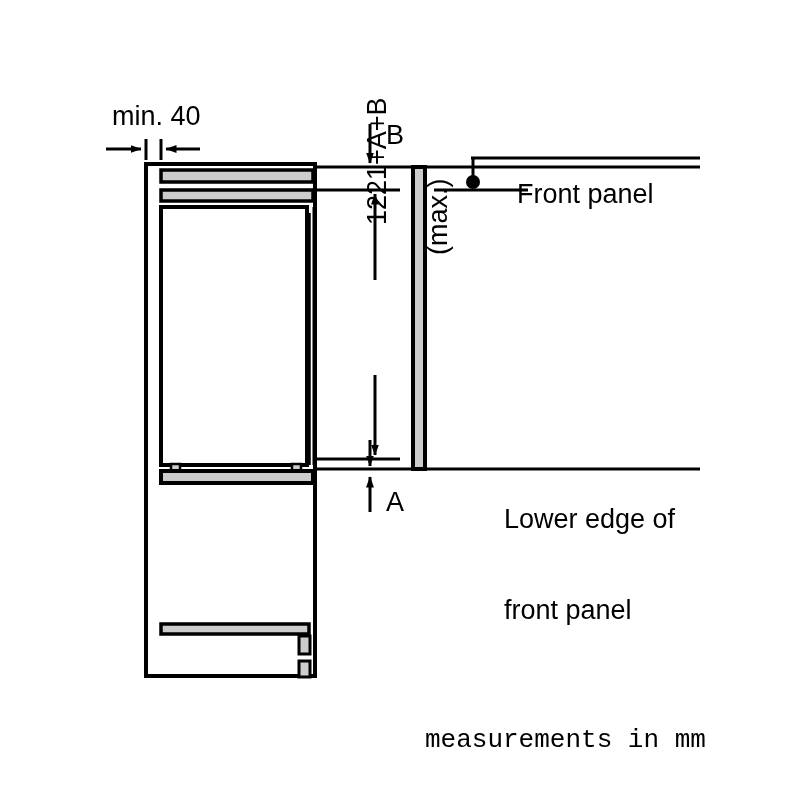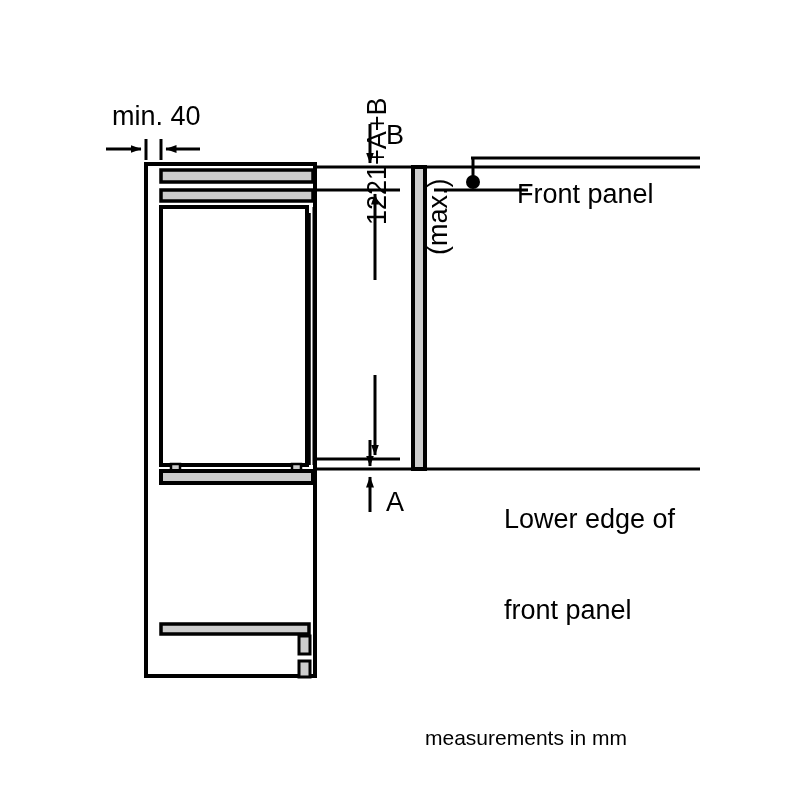--- a/index.html
+++ b/index.html
@@ -34,21 +34,21 @@
   }
   .lbl-min40 { left: 112px; top: 101px; font-size: 27px; }
   .lbl-b     { left: 386px; top: 120px; font-size: 27px; }
   .lbl-a     { left: 386px; top: 487px; font-size: 27px; }
   .lbl-front-panel {
     left: 517px; top: 119px; font-size: 27px;
   }
   .lbl-lower-edge {
     left: 484px; top: 444px; font-size: 27px; margin-left: 20px;
   }
-  .lbl-units { left: 425px; top: 726px; font-size: 21px; }
+  .lbl-units { left: 425px; top: 726px; font-size: 26px; font-family: Liberation Mono, monospace; }
   .lbl-vert {
     left: 332px;
     top: 255px;
     font-size: 27px;
     transform: rotate(-90deg);
     transform-origin: left top;
     text-align: left;
   }
   .lbl-vert .line2 { display: block; }
 </style>

